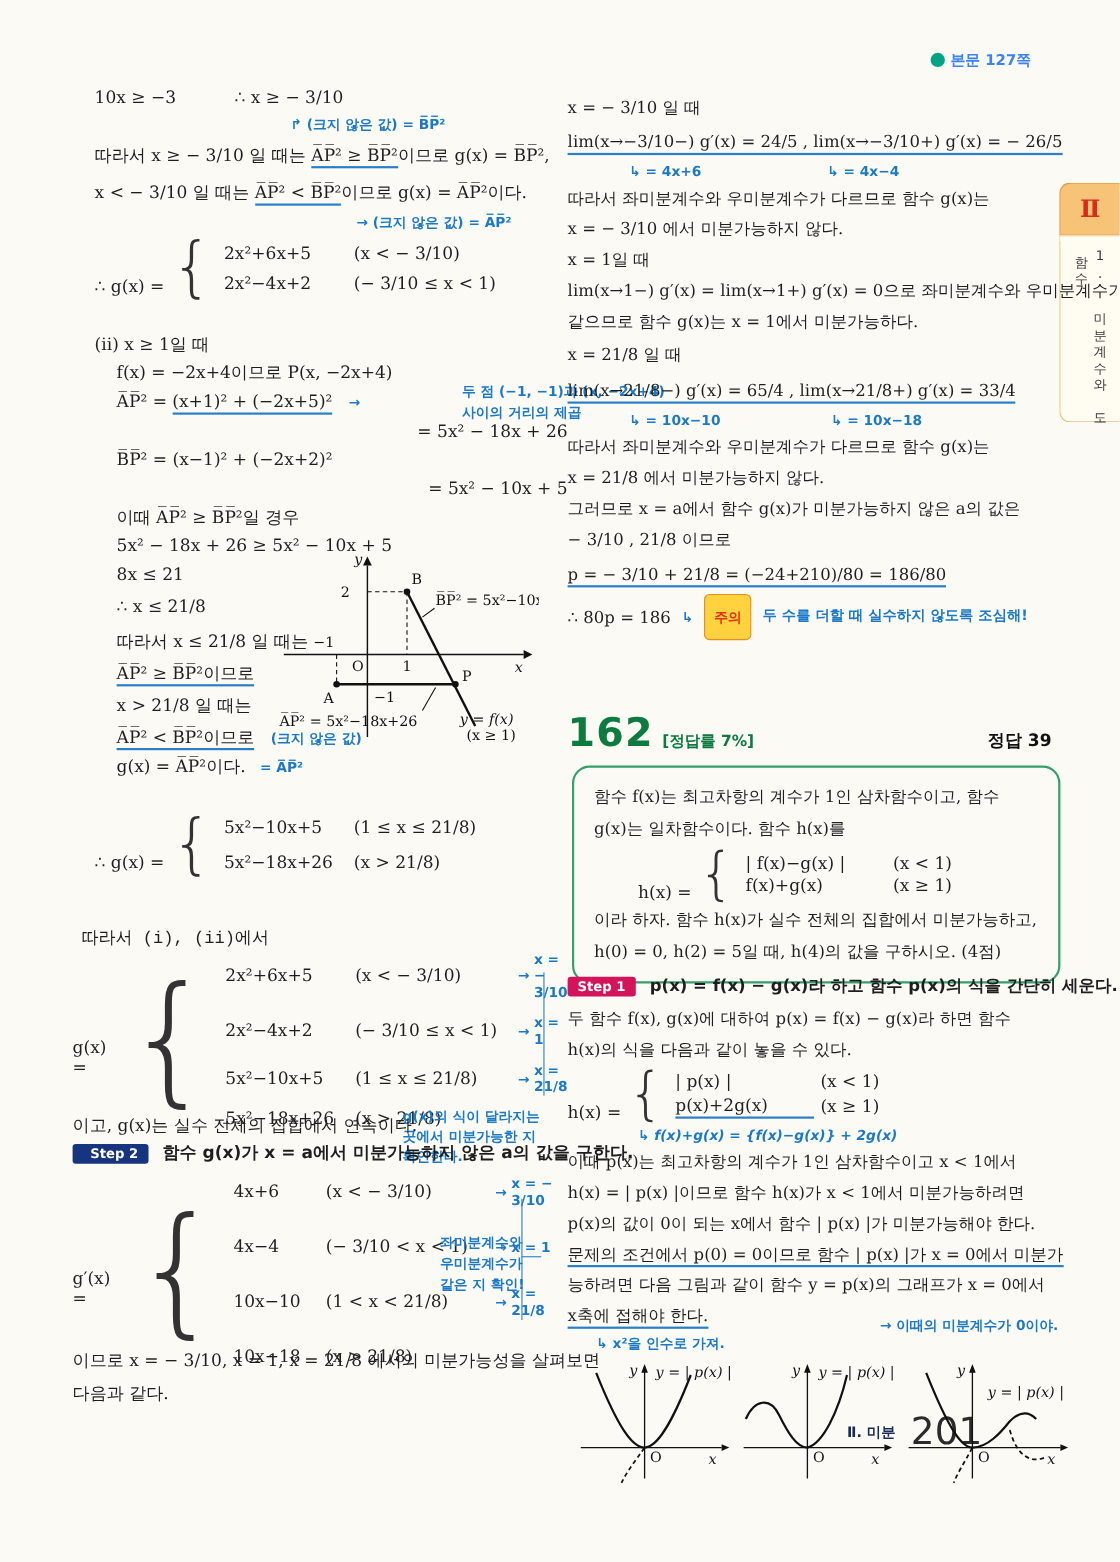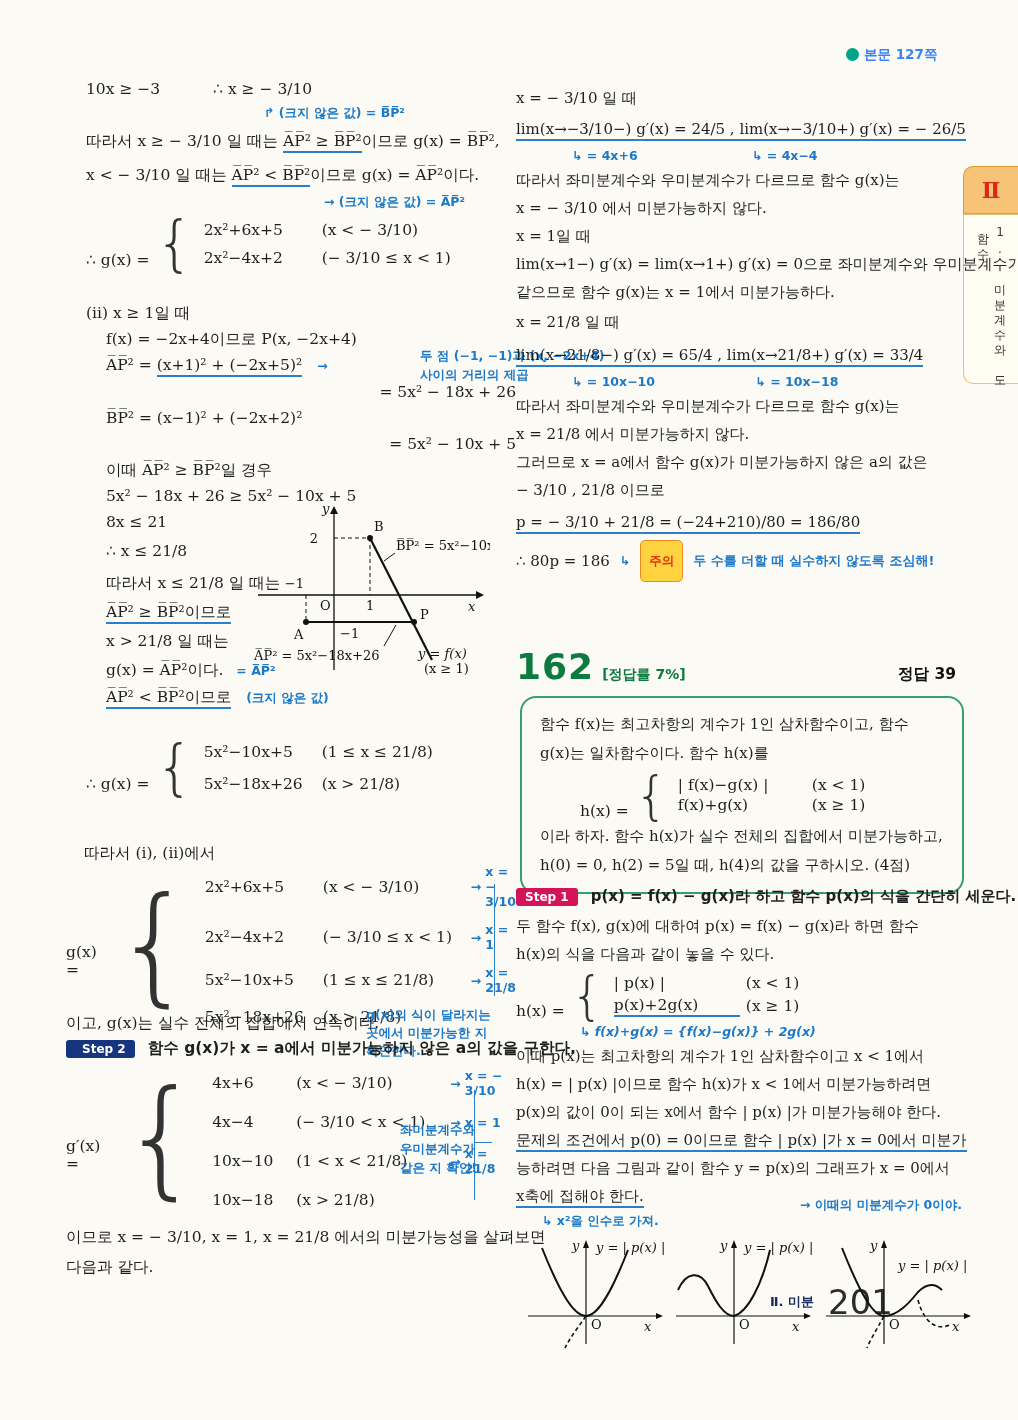--- a/index.html
+++ b/index.html
@@ -116,26 +116,26 @@
   <div class="ln ind">이때 A̅P̅² ≥ B̅P̅²일 경우</div>
   <div class="ln ind">5x² − 18x + 26 ≥ 5x² − 10x + 5</div>
   <div class="ln ind">8x ≤ 21</div>
   <div class="ln ind" style="line-height:32px;">∴ x ≤ 21/8</div>
   <div class="ln ind" style="line-height:32px;">따라서 x ≤ 21/8 일 때는</div>
   <div class="ln ind">
     <span class="ul">A̅P̅² ≥ B̅P̅²이므로</span>
   </div>
   <div class="ln ind" style="line-height:32px;">x &gt; 21/8 일 때는</div>
   <div class="ln ind">
+    <span class="ul">A̅P̅² &lt; B̅P̅²이므로</span>
+    <span class="note" style="margin-left:10px;">(크지 않은 값)</span>
+  </div>
+  <div class="ln ind">
     <span>g(x) = A̅P̅²이다.</span>
     <span class="note" style="margin-left:8px;">= A̅P̅²</span>
-  </div>
-  <div class="ln ind">
-    <span class="ul">A̅P̅² &lt; B̅P̅²이므로</span>
-    <span class="note" style="margin-left:10px;">(크지 않은 값)</span>
   </div>
 </div>
 
 <div class="blk note" style="left:420px;top:346px;line-height:19px;">
   <div>두 점 (−1, −1)과 (x, −2x+4)</div>
   <div>사이의 거리의 제곱</div>
 </div>
 
 <svg class="blk" style="left:246px;top:498px;" width="244" height="180" viewBox="0 0 244 180">
   <line x1="12" y1="97" x2="230" y2="97" stroke="#111" stroke-width="1.3"></line>
@@ -178,21 +178,21 @@
           <span class="cond">(1 ≤ x ≤ 21/8)</span>
         </span>
       <span class="row">
           <span class="expr">5x²−18x+26</span>
           <span class="cond">(x &gt; 21/8)</span>
         </span>
     </span>
   </div>
 </div>
 
-<div class="blk ln" style="left:84px;top:840px;">따라서 (i), (ii)에서</div>
+<div class="blk ln" style="left:74px;top:840px;font-family:Liberation Mono, monospace;">따라서 (i), (ii)에서</div>
 
 <div class="blk" style="left:66px;top:864px;width:450px;">
   <div class="pw">
     <span class="lbl">g(x) =</span>
     <span class="brace b4">{</span>
     <span class="rows" style="gap:13px;">
       <span class="row">
           <span class="expr">2x²+6x+5</span>
           <span class="cond" style="min-width:132px;">(x &lt; − 3/10)</span>
           <span class="mark">→</span>
@@ -228,21 +228,21 @@
 
 <div class="blk" style="left:66px;top:1038px;white-space:nowrap;">
   <span class="badge badge-step2">Step 2</span>
   <span style="font-size:15.5px;font-weight:bold;font-family:'DejaVu Sans',sans-serif;margin-left:8px;">함수 g(x)가 x = a에서 미분가능하지 않은 a의 값을 구한다.</span>
 </div>
 
 <div class="blk" style="left:66px;top:1068px;width:450px;">
   <div class="pw">
     <span class="lbl">g′(x) =</span>
     <span class="brace b4">{</span>
-    <span class="rows" style="gap:15px;">
+    <span class="rows" style="gap:26px;">
       <span class="row">
           <span class="expr" style="min-width:78px;">4x+6</span>
           <span class="cond" style="min-width:138px;">(x &lt; − 3/10)</span>
           <span class="mark">→</span>
           <span class="mark" style="margin-left:4px;">x = − 3/10</span>
         </span>
       <span class="row">
           <span class="expr" style="min-width:78px;">4x−4</span>
           <span class="cond" style="min-width:138px;">(− 3/10 &lt; x &lt; 1)</span>
           <span class="mark">→</span>

